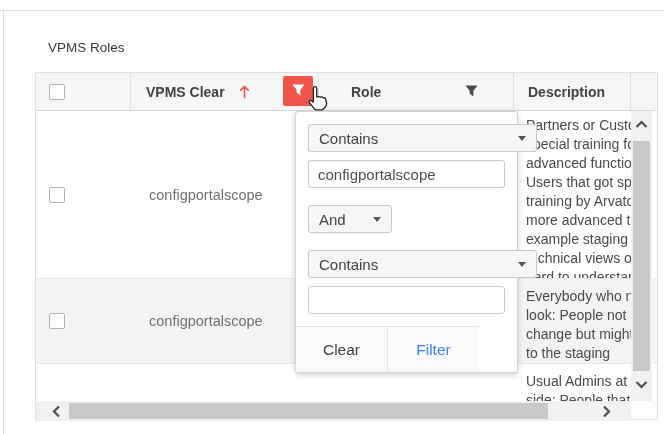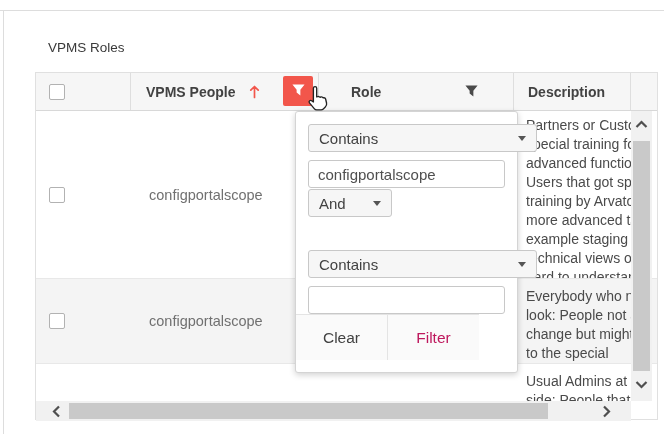--- a/index.html
+++ b/index.html
@@ -51,48 +51,48 @@
   .hthumb { position:absolute; left:33px; top:2px; width:479px; height:16px; background:#c9c9c9; }
   .h-left { position:absolute; left:16px; top:3px; }
   .h-right { position:absolute; left:566px; top:3px; }
 
   
   .filter-popup { position:absolute; left:295px; top:111px; width:223px; height:262px; background:#fff; border:1px solid #d4d4d4; border-radius:3px; box-shadow:0 2px 6px rgba(0,0,0,.18); z-index:10; }
   .dd { position:absolute; left:12px; height:28px; background:#f6f6f6; border:1px solid #c8c8c8; border-radius:3px; display:flex; align-items:center; padding:0 10px; font-size:15px; color:#424242; cursor:pointer; }
   .dd-wide { width:229px; }
   .dd-arrow { margin-left:auto; width:0; height:0; border-left:4.5px solid transparent; border-right:4.5px solid transparent; border-top:5px solid #555; }
   .dd-op1 { top:12px; }
-  .dd-logic { top:77px; width:84px; }
+  .dd-logic { top:93px; width:84px; }
   .dd-op2 { top:138px; }
   .f-input { position:absolute; left:12px; width:197px; height:28px; border:1px solid #c8c8c8; border-radius:3px; padding:0 9px; font-size:15px; color:#4f4f4f; font-family:"Liberation Sans", sans-serif; outline:none; background:#fff; }
   .f-input-1 { top:48px; }
   .f-input-2 { top:174px; }
-  .popup-footer { position:absolute; left:0; bottom:12px; width:183px; height:46px; background:#fafafa; border-top:1px solid #e4e4e4; display:flex; }
+  .popup-footer { position:absolute; left:0; bottom:0; width:183px; height:46px; background:#fafafa; border-top:1px solid #e4e4e4; display:flex; }
   .pf-btn { flex:1; border:none; background:transparent; font-size:15.5px; font-family:"Liberation Sans", sans-serif; cursor:pointer; }
   .pf-clear { color:#424242; }
-  .pf-filter { color:#be185d; border-left:1px solid #e4e4e4; }
+  .pf-filter { color:#3b82f6; border-left:1px solid #e4e4e4; }
 
   .cursor-hand { position:absolute; left:304px; top:85px; z-index:20; pointer-events:none; }
 </style>
 </head>
 <body>
 
 <div class="panel-top"></div>
 <div class="panel-left"></div>
 
 <div class="page-title">VPMS Roles</div>
 
 <div class="grid">
 
   <div class="grid-header">
     <div class="hc hc-select">
       <div class="checkbox"></div>
     </div>
     <div class="hc hc-scope">
-      <span>VPMS People</span>
+      <span>VPMS Clear</span>
       <span class="sort-arrow">
         <svg width="11" height="15" viewBox="0 0 11 15">
             <path d="M5.5 13.5V2.5M5.5 2.5L1.8 6.2M5.5 2.5l3.7 3.7" stroke="#f2564b" stroke-width="1.7" fill="none" stroke-linecap="round"></path>
           </svg>
       </span>
       <button class="filter-btn">
         <span>
           <svg width="15" height="14" viewBox="0 0 16 15">
               <path d="M1.5 1.5h13L10 7.3v6l-4-3v-3z" fill="#fff"></path>
             </svg>
@@ -138,21 +138,21 @@
 
     <div class="row row-2">
       <div class="cell-select">
         <div class="checkbox"></div>
       </div>
       <div class="cell-scope">configportalscope</div>
       <div class="cell-desc">
         <div>Everybody who nee</div>
         <div>look: People not allo</div>
         <div>change but might g</div>
-        <div>to the special</div>
+        <div>to the staging</div>
       </div>
     </div>
 
     <div class="row row-3">
       <div class="cell-select"></div>
       <div class="cell-scope"></div>
       <div class="cell-desc">
         <div>Usual Admins at cus</div>
         <div>side: People that ca</div>
       </div>

